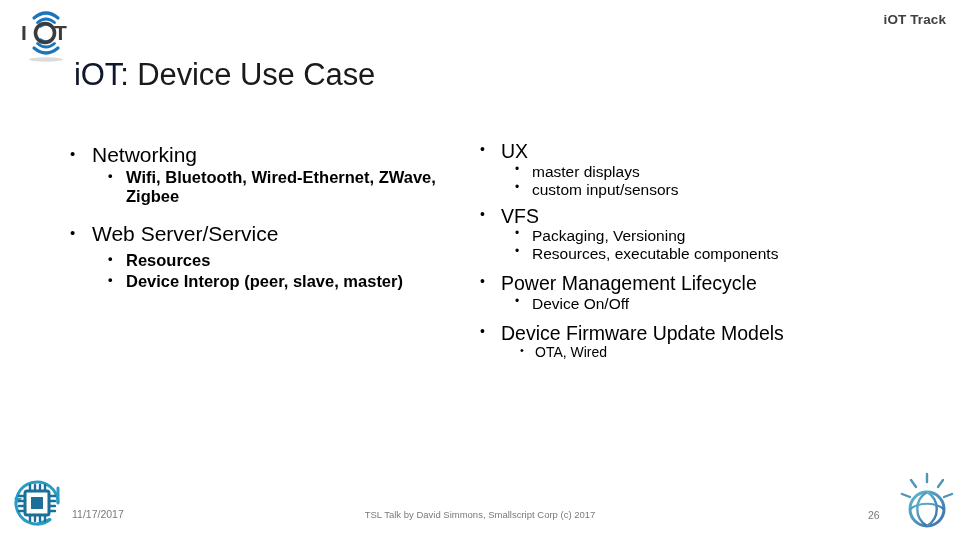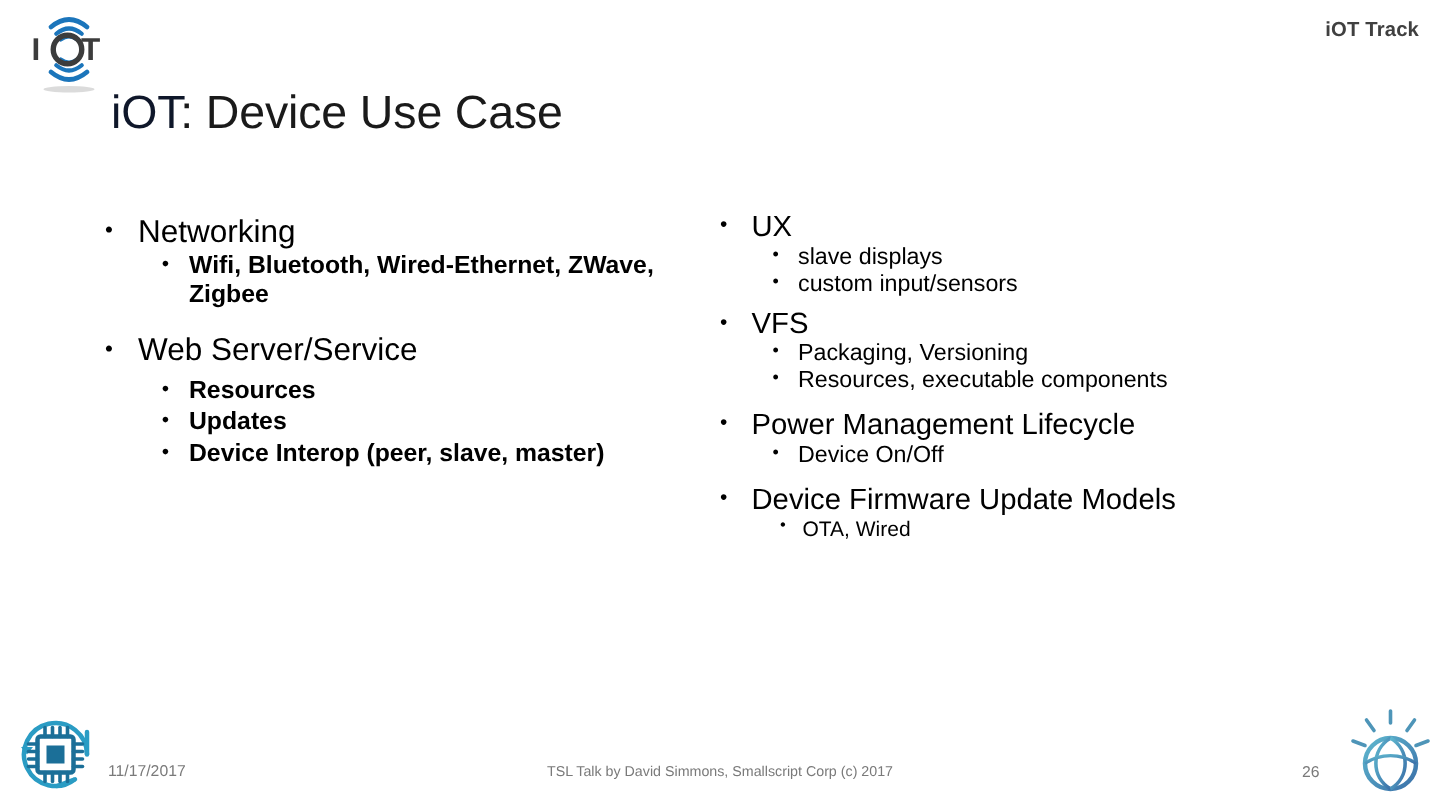--- a/index.html
+++ b/index.html
@@ -181,37 +181,34 @@
       <li class="item l1">
         <span class="btxt">Web Server/Service</span>
       </li>
     </ul>
     <div class="gap-b"></div>
     <ul class="lvl sub1">
       <li class="item l2">
         <span class="btxt">Resources</span>
       </li>
       <li class="item l2">
-        <span class="btxt">Updates</span>
-      </li>
-      <li class="item l2">
         <span class="btxt">Device Interop (peer, slave, master)</span>
       </li>
     </ul>
   </div>
 
   <div class="col" id="col-right">
     <ul class="lvl">
       <li class="item l1">
         <span class="btxt">UX</span>
       </li>
     </ul>
     <ul class="lvl sub1">
       <li class="item l2">
-        <span class="btxt">slave displays</span>
+        <span class="btxt">master displays</span>
       </li>
       <li class="item l2">
         <span class="btxt">custom input/sensors</span>
       </li>
     </ul>
     <div class="gap-s"></div>
     <ul class="lvl">
       <li class="item l1">
         <span class="btxt">VFS</span>
       </li>

